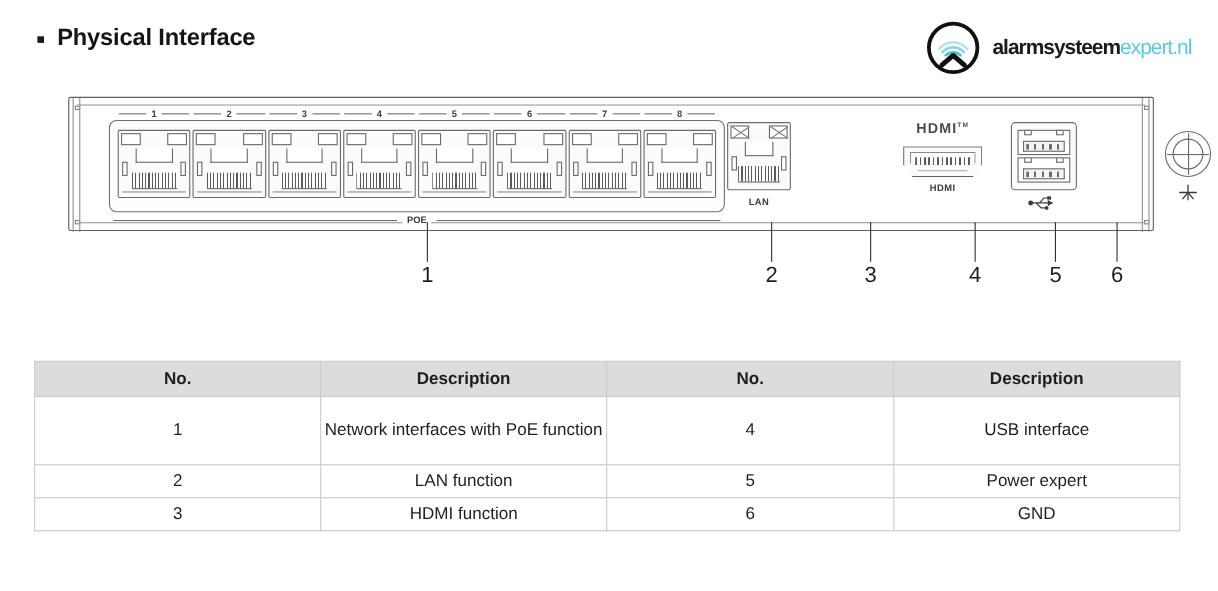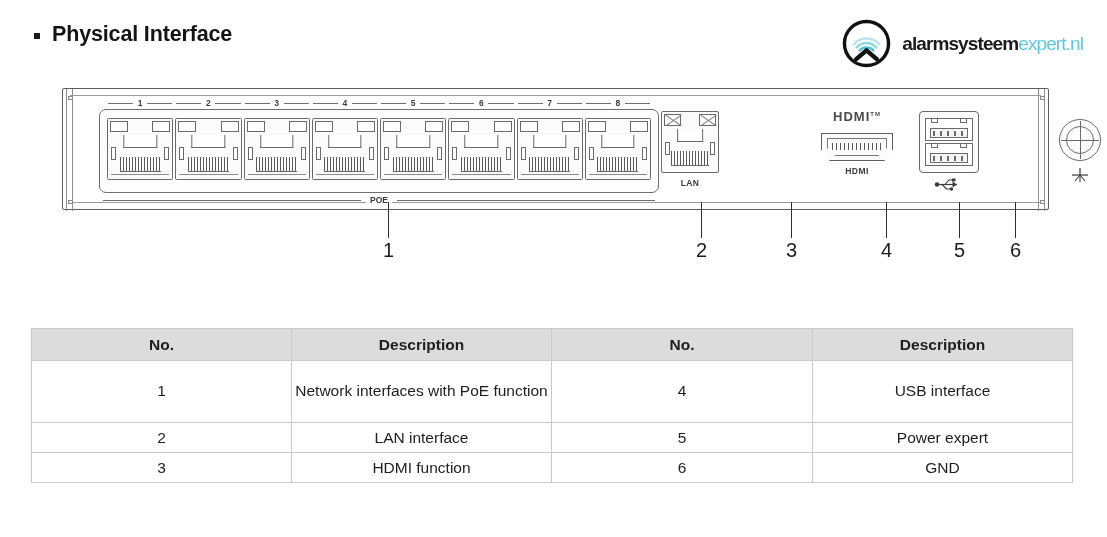--- a/index.html
+++ b/index.html
@@ -521,21 +521,21 @@
       </thead>
       <tbody>
         <tr class="tall">
           <td>1</td>
           <td>Network interfaces with PoE function</td>
           <td>4</td>
           <td>USB interface</td>
         </tr>
         <tr>
           <td>2</td>
-          <td>LAN interface</td>
+          <td>LAN function</td>
           <td>5</td>
           <td>Power expert</td>
         </tr>
         <tr>
           <td>3</td>
           <td>HDMI function</td>
           <td>6</td>
           <td>GND</td>
         </tr>
       </tbody>

